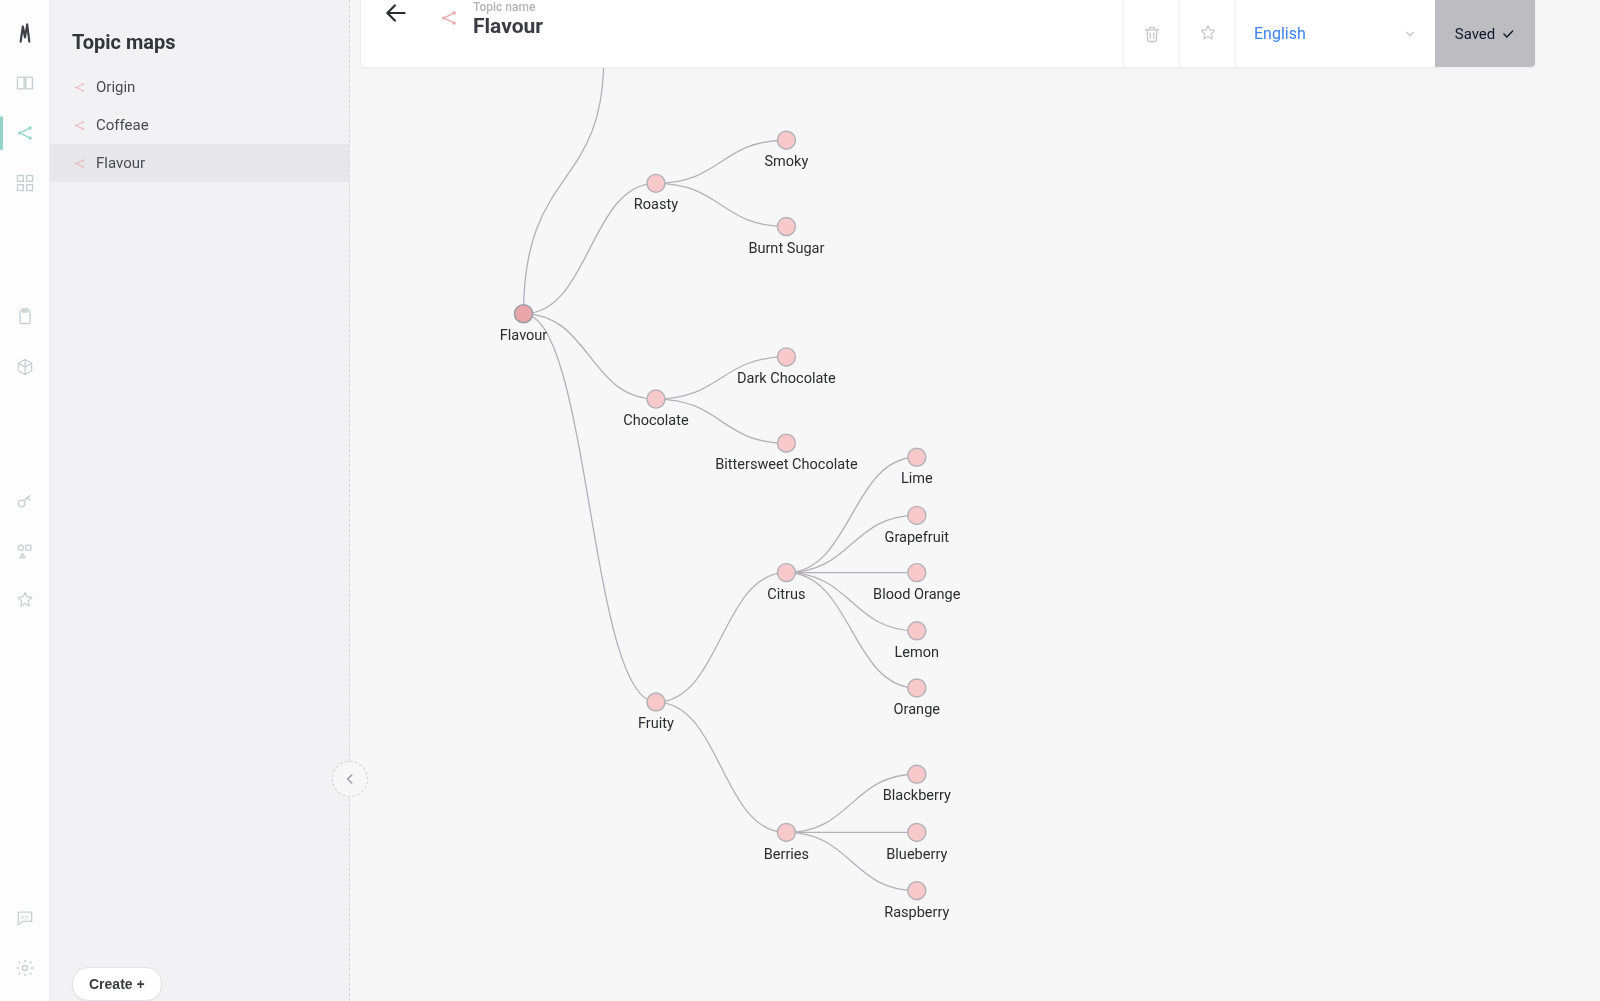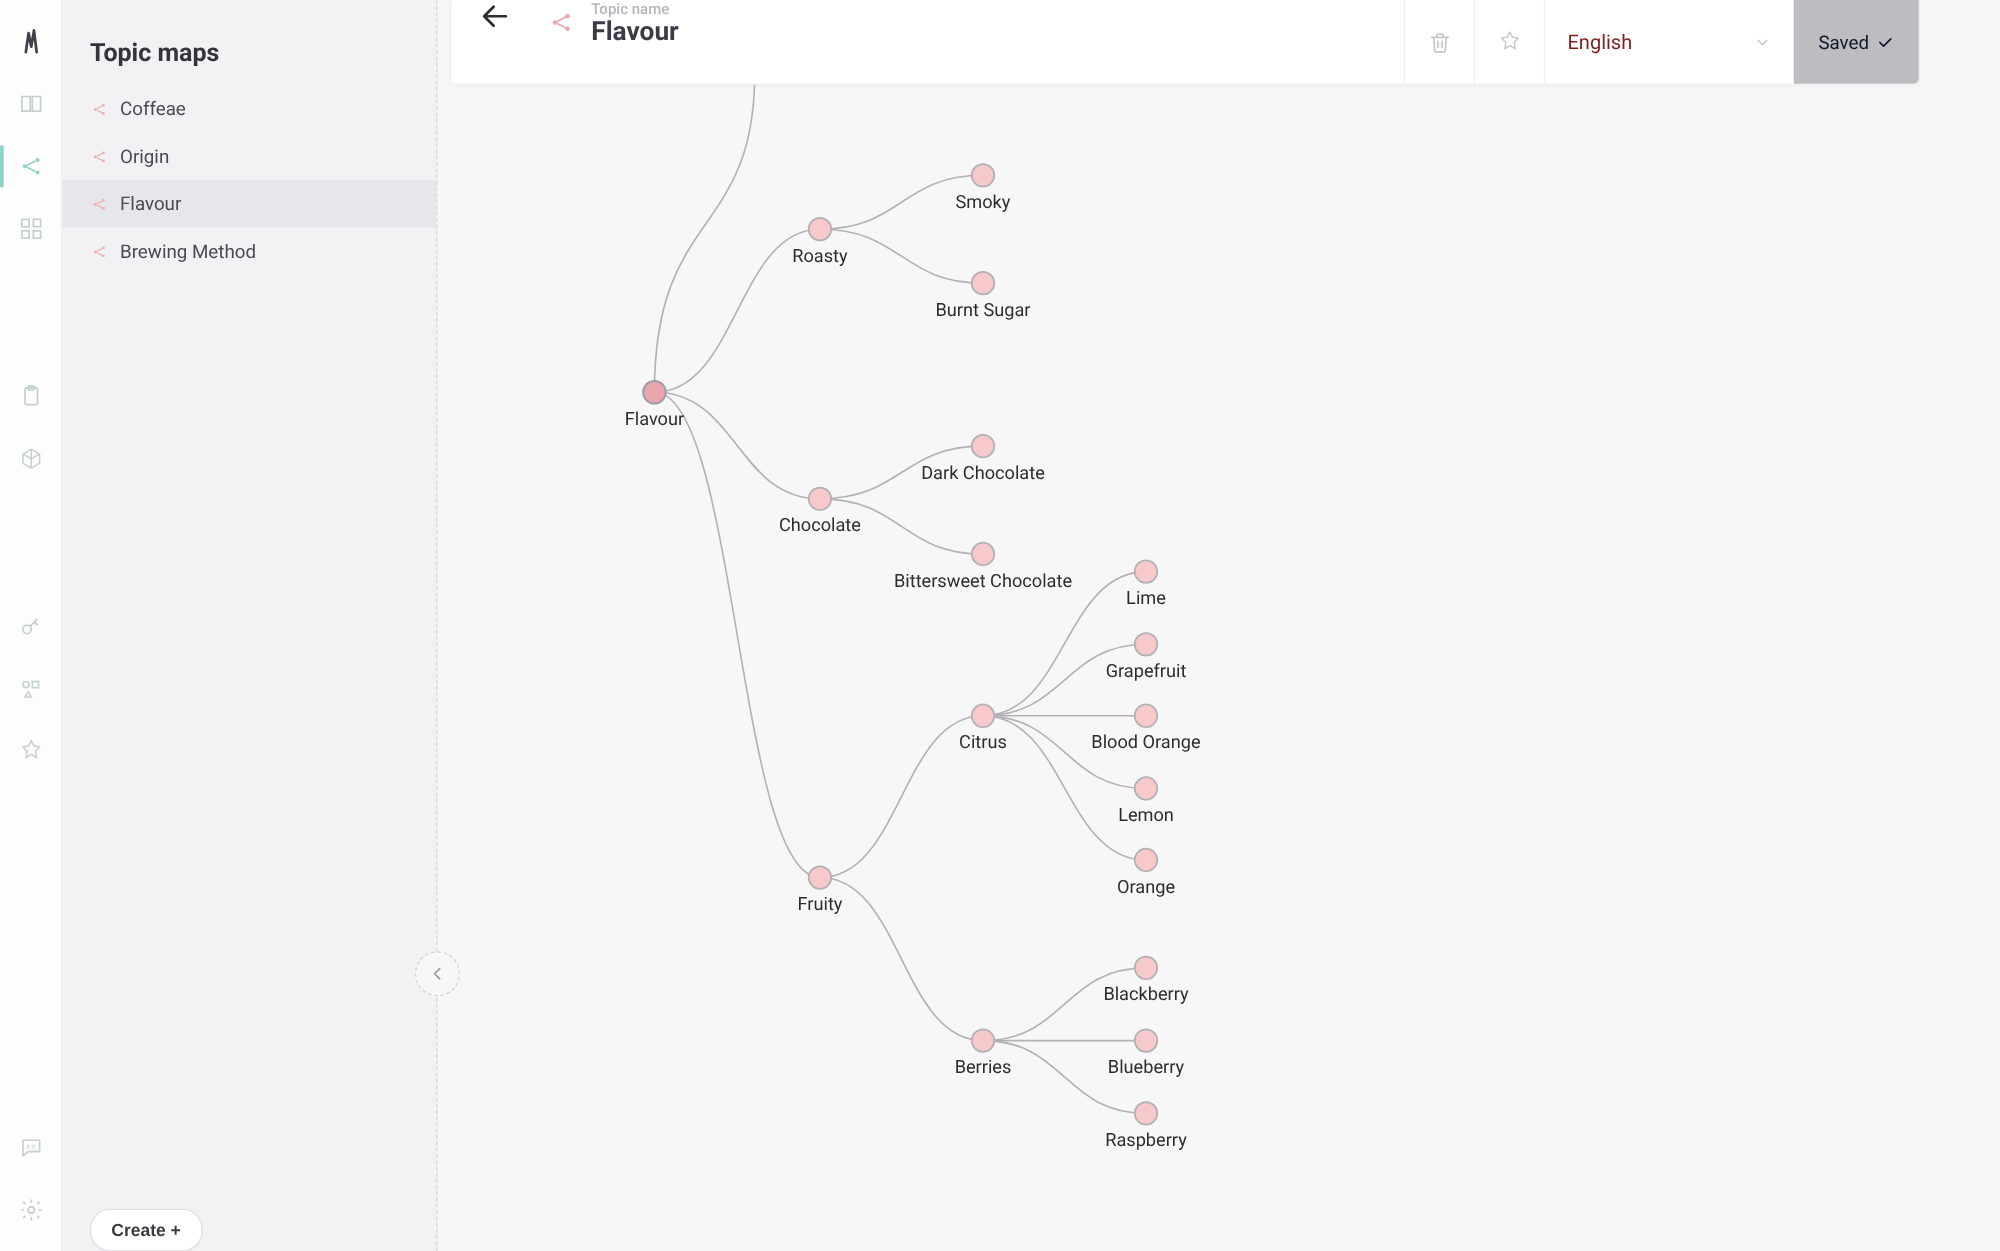--- a/index.html
+++ b/index.html
@@ -31,21 +31,21 @@
   .topbar-wrap { padding:0 64px 0 10px; }
   .topbar { height:68px; background:#ffffff; border:1px solid #efeef1; border-top:none; border-radius:0 0 4px 4px; display:flex; align-items:flex-start; box-shadow:0 1px 3px rgba(0,0,0,0.03); }
   .back-btn { width:70px; display:flex; align-items:center; justify-content:center; color:#2b2c31; cursor:pointer; }
   .titleblock { flex:1; display:flex; align-items:center; gap:14px; padding-left:8px; }
   .title-icon { color:#e8a9ad; }
   .title-texts { display:flex; flex-direction:column; line-height:1.2; }
   .title-eyebrow { font-size:12px; color:#b5b4bb; font-weight:500; }
   .title-name { font-size:21px; font-weight:700; color:#3a3b44; }
   .topbar-right { display:flex; align-items:stretch; height:100%; }
   .topbar-iconbtn { width:56px; border-left:1px solid #efeef1; display:flex; align-items:center; justify-content:center; color:#c7c6cc; cursor:pointer; }
-  .lang-select { width:200px; border-left:1px solid #efeef1; display:flex; align-items:center; justify-content:space-between; padding:0 18px; color:#7f1d1d; font-size:16px; cursor:pointer; }
+  .lang-select { width:200px; border-left:1px solid #efeef1; display:flex; align-items:center; justify-content:space-between; padding:0 18px; color:#3b82f6; font-size:16px; cursor:pointer; }
   .lang-select svg { color:#c7c6cc; }
   .saved-chip { width:100px; background:#bdbcc1; color:#0f172a; display:flex; align-items:center; justify-content:center; gap:6px; font-size:15px; border-radius:0 0 4px 0; }
 
   
   .canvas { flex:1; position:relative; overflow:hidden; }
   .canvas svg { position:absolute; inset:0; width:100%; height:100%; }
   .node-label { font-size:14.5px; fill:#2c2d31; text-anchor:middle; }
   .edge { stroke:#b3b1b6; stroke-width:1.3px; fill:none; }
   .node-dot { fill:#f7c9cb; stroke:#b3b1b6; stroke-width:1.4px; }
   .node-dot.root { fill:#e9a7ab; stroke:#9f9ea4; stroke-width:1.6px; }
@@ -134,54 +134,43 @@
     <div class="topic-list" id="topic-list">
         <div class="topic-item">
           <span class="tm-icon">
             <svg width="13" height="13" viewBox="0 0 24 24">
               <circle cx="6" cy="12" r="2" fill="currentColor"></circle>
               <circle cx="18" cy="6" r="2" fill="currentColor"></circle>
               <circle cx="18" cy="18" r="2" fill="currentColor"></circle>
               <path d="M8 11l8-4M8 13l8 4" stroke="currentColor" stroke-width="1.8"></path>
             </svg>
           </span>
-          <span>Coffeae</span>
+          <span>Origin</span>
         </div>
         <div class="topic-item">
           <span class="tm-icon">
             <svg width="13" height="13" viewBox="0 0 24 24">
               <circle cx="6" cy="12" r="2" fill="currentColor"></circle>
               <circle cx="18" cy="6" r="2" fill="currentColor"></circle>
               <circle cx="18" cy="18" r="2" fill="currentColor"></circle>
               <path d="M8 11l8-4M8 13l8 4" stroke="currentColor" stroke-width="1.8"></path>
             </svg>
           </span>
-          <span>Origin</span>
+          <span>Coffeae</span>
         </div>
         <div class="topic-item selected">
           <span class="tm-icon">
             <svg width="13" height="13" viewBox="0 0 24 24">
               <circle cx="6" cy="12" r="2" fill="currentColor"></circle>
               <circle cx="18" cy="6" r="2" fill="currentColor"></circle>
               <circle cx="18" cy="18" r="2" fill="currentColor"></circle>
               <path d="M8 11l8-4M8 13l8 4" stroke="currentColor" stroke-width="1.8"></path>
             </svg>
           </span>
           <span>Flavour</span>
-        </div>
-        <div class="topic-item">
-          <span class="tm-icon">
-            <svg width="13" height="13" viewBox="0 0 24 24">
-              <circle cx="6" cy="12" r="2" fill="currentColor"></circle>
-              <circle cx="18" cy="6" r="2" fill="currentColor"></circle>
-              <circle cx="18" cy="18" r="2" fill="currentColor"></circle>
-              <path d="M8 11l8-4M8 13l8 4" stroke="currentColor" stroke-width="1.8"></path>
-            </svg>
-          </span>
-          <span>Brewing Method</span>
         </div>
       </div>
     <button class="create-btn">
       <span>Create +</span>
     </button>
   </div>
 
   <div class="main">
     <div class="collapse-handle">
       <svg width="14" height="14" viewBox="0 0 24 24">

